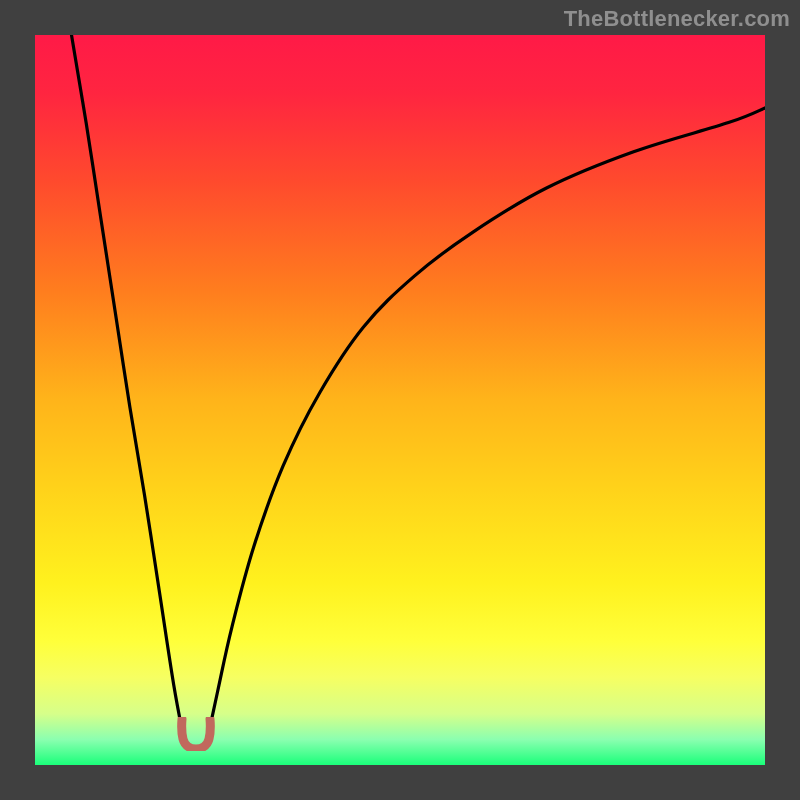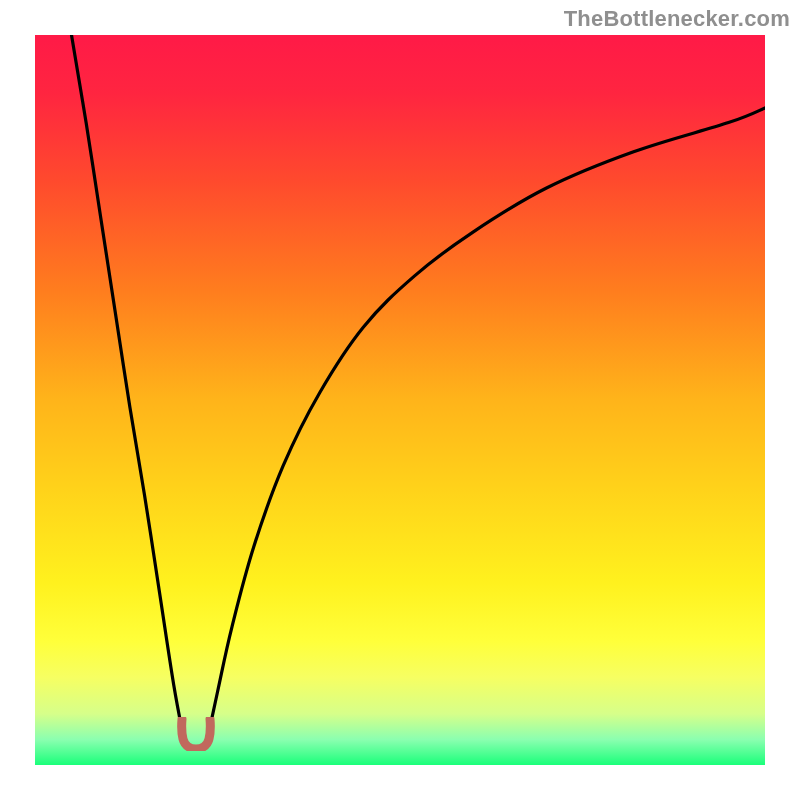--- a/index.html
+++ b/index.html
@@ -7,21 +7,21 @@
     padding: 0;
     width: 800px;
     height: 800px;
     background: #000;
     overflow: hidden;
   }
   .frame {
     position: absolute;
     left: 0; top: 0;
     width: 800px; height: 800px;
-    background: #ffffff;
+    background: #404040;
   }
   .plot-area {
     position: absolute;
     left: 35px;
     top: 35px;
     width: 730px;
     height: 730px;
     overflow: hidden;
   }
   .gradient {

